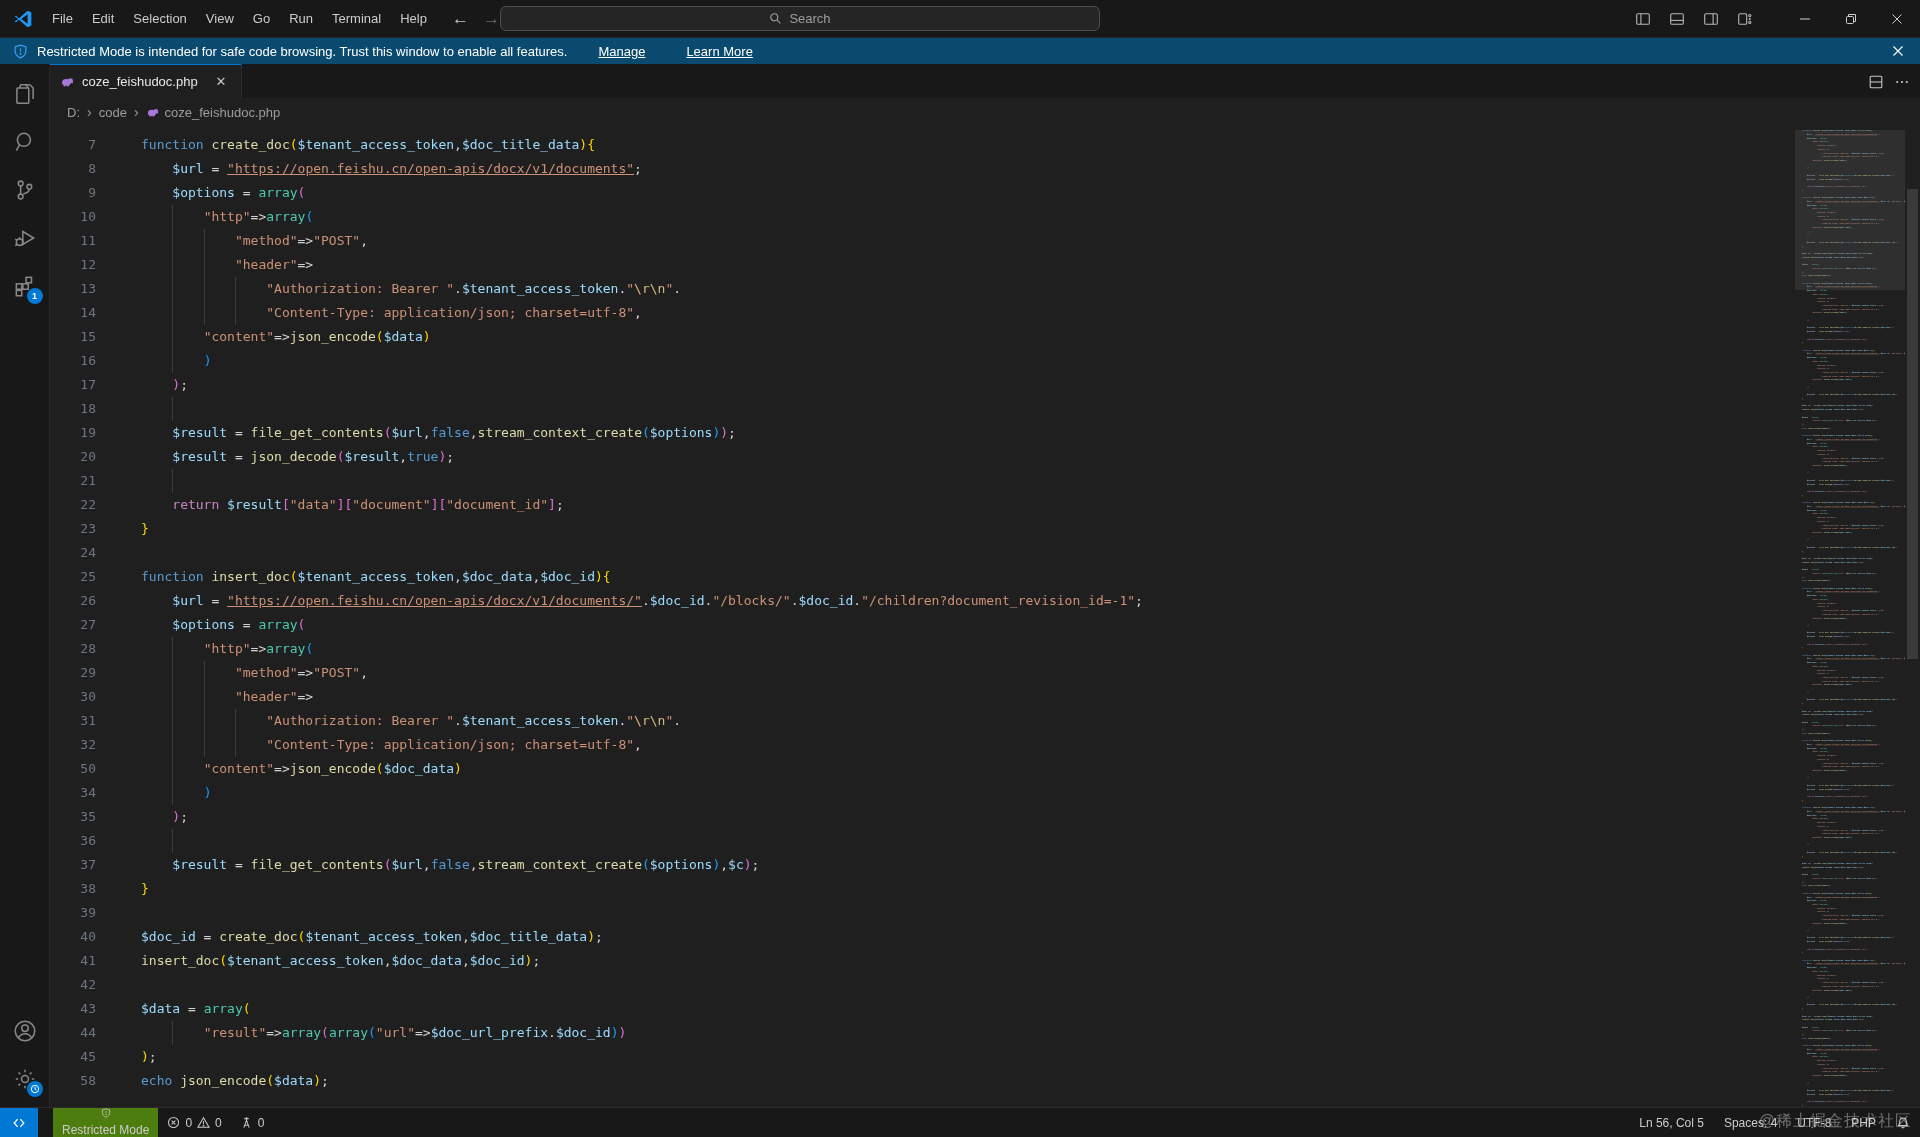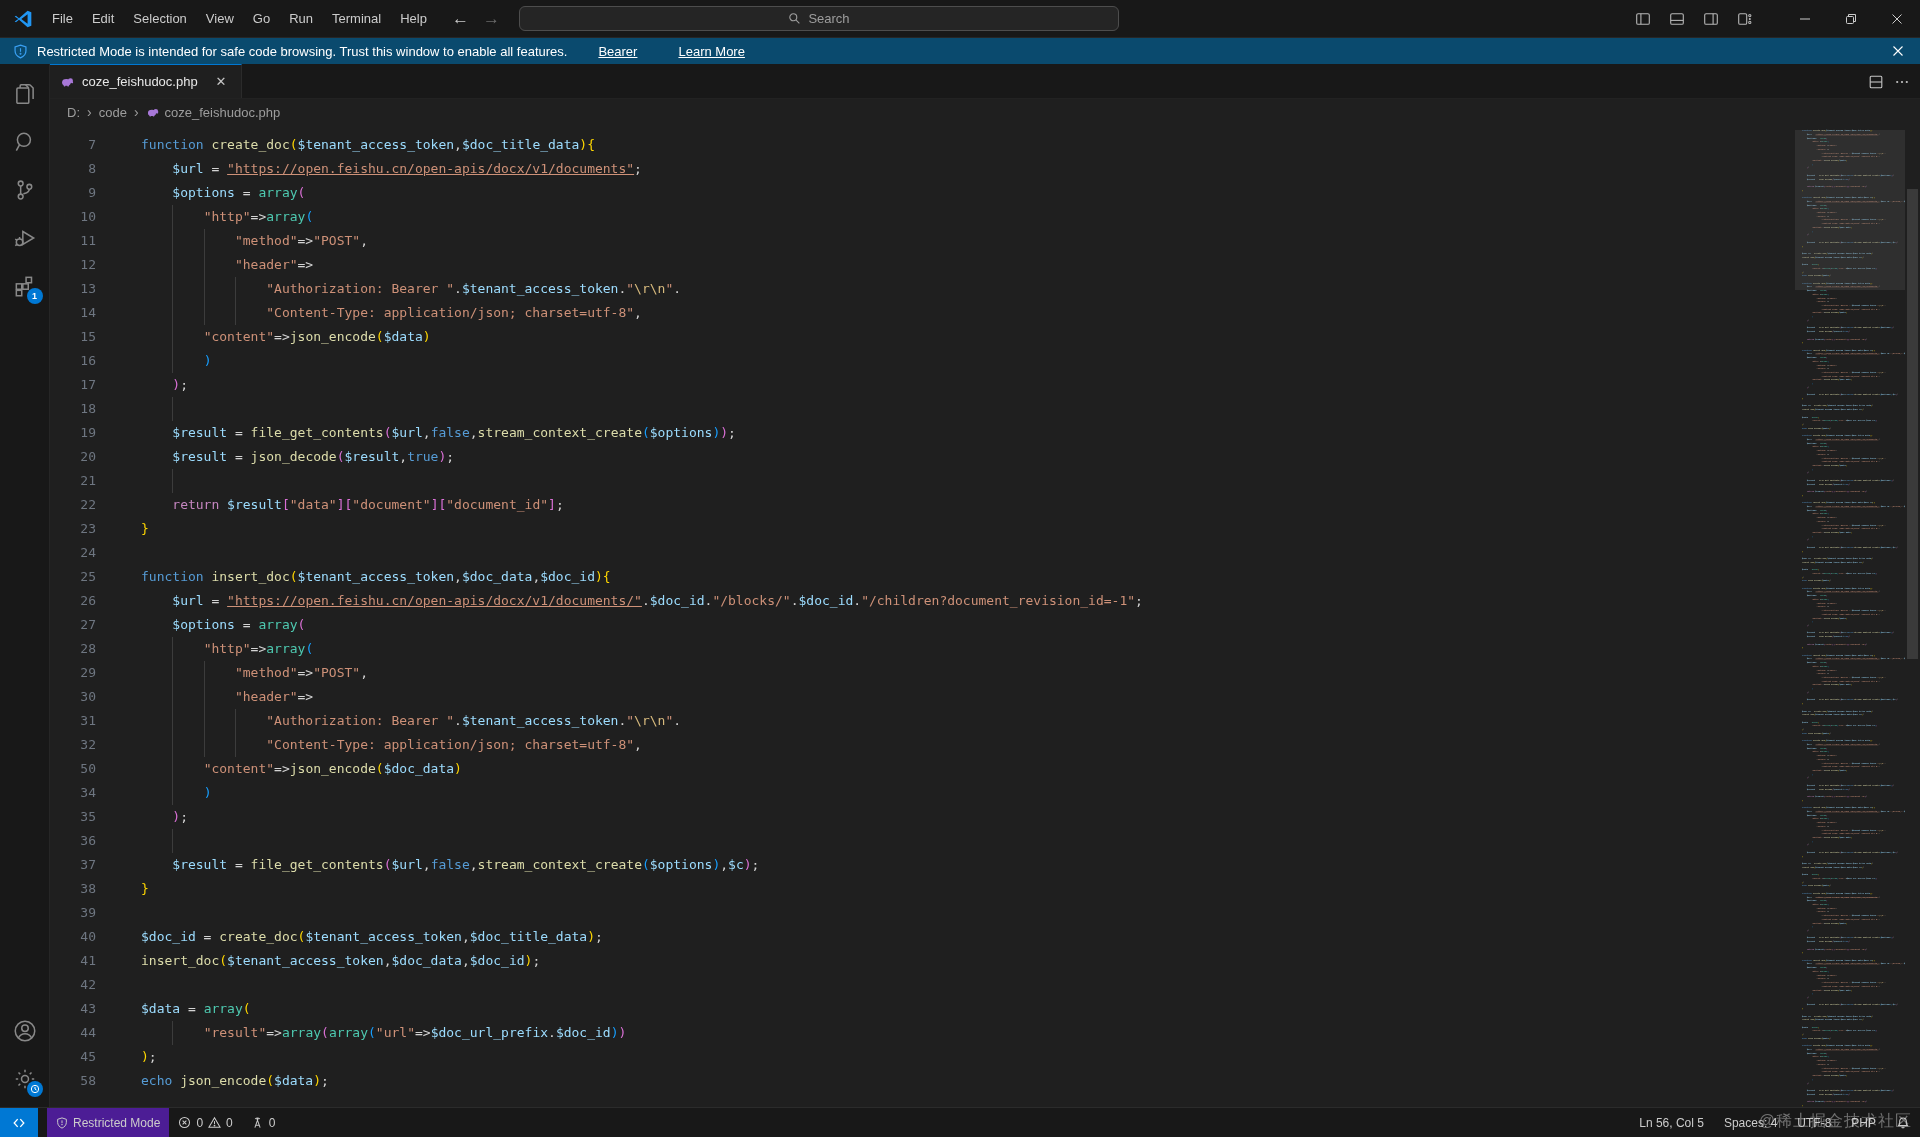--- a/index.html
+++ b/index.html
@@ -7,21 +7,21 @@
   body { background:#1f1f1f; font-family:"Liberation Sans",sans-serif; color:#cccccc; position:relative; }
 
   
   .titlebar { height:38px; background:#181818; display:flex; align-items:center; position:relative; border-bottom:1px solid #262626; }
   .vscode-logo { width:20px; height:20px; margin:0 10px 0 13px; flex:none; }
   .menus { display:flex; gap:1px; }
   .menu-item { padding:5px 9px; font-size:13px; color:#cccccc; border-radius:5px; cursor:default; }
   .nav-arrows { position:absolute; left:452px; top:0; height:38px; display:flex; align-items:center; gap:14px; font-size:17px; }
   .arrow-back { color:#cccccc; }
   .arrow-fwd { color:#6a6a6a; }
-  .search-box { position:absolute; left:519px; top:6px; width:600px; height:25px; background:#252525; border:1px solid #4d4d4d; border-radius:6px; display:flex; align-items:center; justify-content:center; gap:7px; color:#9d9d9d; font-size:13px; }
+  .search-box { position:absolute; left:500px; top:6px; width:600px; height:25px; background:#252525; border:1px solid #4d4d4d; border-radius:6px; display:flex; align-items:center; justify-content:center; gap:7px; color:#9d9d9d; font-size:13px; }
   .tb-right { margin-left:auto; display:flex; align-items:center; height:38px; }
   .layout-icons { display:flex; gap:4px; margin-right:22px; }
   .layout-icons .icon-btn { width:30px; height:28px; display:grid; place-items:center; border-radius:5px; color:#b6b6b6; }
   .win-btn { width:46px; height:38px; display:grid; place-items:center; color:#cccccc; }
 
   
   .banner { height:26px; background:#0a4a6e; display:flex; align-items:center; padding-left:13px; gap:9px; font-size:13px; color:#ffffff; position:relative; }
   .banner a { color:#ffffff; text-decoration:underline; cursor:pointer; }
   .banner .lnk1 { margin-left:22px; }
   .banner .lnk2 { margin-left:32px; }
@@ -71,21 +71,21 @@
   .minimap { position:absolute; top:0; right:15px; width:110px; height:100%; overflow:hidden; }
   .minimap-content { transform:scale(0.155); transform-origin:0 0; width:1500px; }
   .minimap-content .code-lines { margin-top:0; }
   .minimap-slider { position:absolute; top:5px; right:15px; width:110px; height:160px; background:rgba(121,121,121,0.18); }
   .scrollbar-thumb { position:absolute; top:64px; right:2px; width:11px; height:470px; background:rgba(121,121,121,0.30); }
 
   
   .statusbar { height:30px; background:#181818; border-top:1px solid #2b2b2b; display:flex; align-items:center; font-size:12px; color:#cccccc; position:relative; }
   .sb-remote { width:38px; height:100%; background:#0078d4; color:#ffffff; display:grid; place-items:center; flex:none; }
   .sb-item { display:flex; align-items:center; gap:5px; padding:0 9px; height:100%; }
-  .sb-chip { background:#4c1d95; margin-left:9px; }
+  .sb-chip { background:#4d7c0f; margin-left:15px;flex-direction:column; }
   .sb-right { margin-left:auto; display:flex; align-items:center; height:100%; }
   .sb-right .sb-item { padding:0 10px;text-align:center; }
 
   .watermark { position:absolute; right:8px; bottom:5px; font-size:16px; color:rgba(220,220,220,0.45); z-index:50; pointer-events:none; letter-spacing:1px; }
 
   svg { display:block; }
 </style>
 </head>
 <body>
 
@@ -168,21 +168,21 @@
 
 <div class="banner">
   <span>
     <svg viewBox="0 0 16 16" width="15" height="15" fill="none" stroke="#3aa0f3" stroke-width="1.3">
         <path d="M8 1.2l5.8 1.9v4.1c0 3.4-2.4 6.2-5.8 7.6-3.4-1.4-5.8-4.2-5.8-7.6V3.1z"></path>
         <path d="M8 4.5v3.8" stroke-width="1.2"></path>
         <circle cx="8" cy="10.3" r="0.4" fill="#3aa0f3"></circle>
       </svg>
   </span>
   <span>Restricted Mode is intended for safe code browsing. Trust this window to enable all features.</span>
-  <a class="lnk1">Bearer</a>
+  <a class="lnk1">Manage</a>
   <a class="lnk2">Learn More</a>
   <span class="banner-close">
     <svg viewBox="0 0 12 12" width="12" height="12" stroke="#ffffff" stroke-width="1.1">
         <path d="M1.5 1.5l9 9M10.5 1.5l-9 9"></path>
       </svg>
   </span>
 </div>
 
 <div class="main">
 

